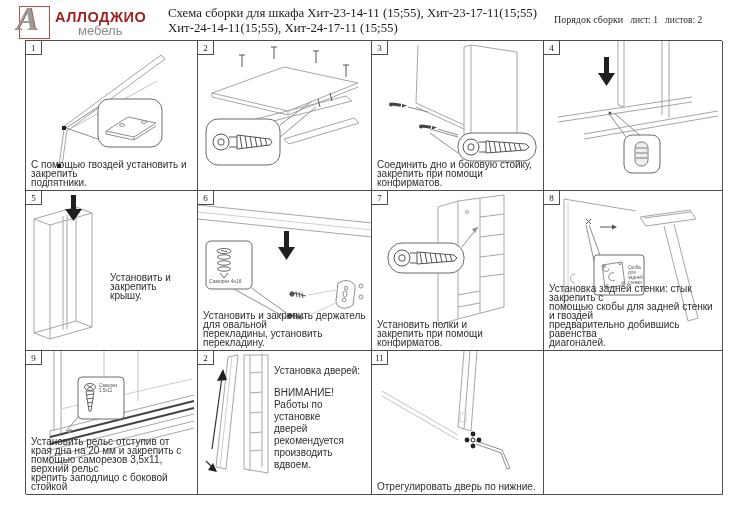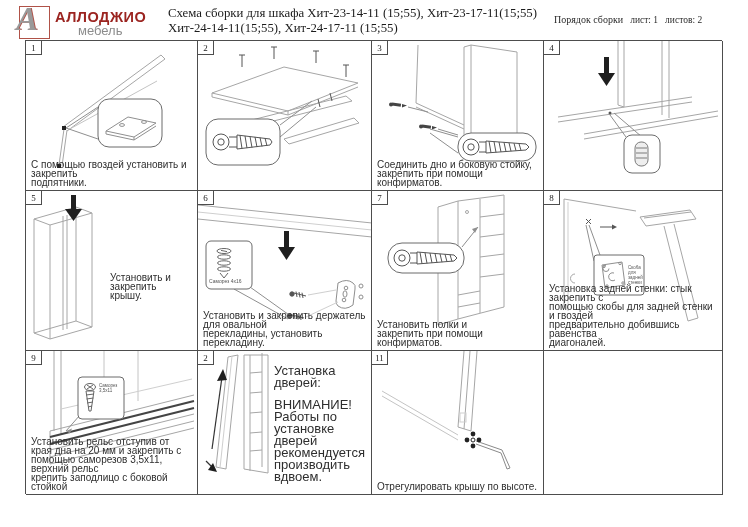--- a/index.html
+++ b/index.html
@@ -26,21 +26,21 @@
   .cell{position:relative;border-right:1px solid #4d4d4d;border-bottom:1px solid #4d4d4d;
         box-sizing:border-box;overflow:hidden;}
   .num{position:absolute;left:0;top:0;width:15px;height:13px;border-right:1px solid #4d4d4d;
         border-bottom:1px solid #4d4d4d;font-family:"Liberation Serif",serif;font-size:9px;
         display:flex;align-items:center;justify-content:center;color:#1c1c1c;background:#fff;z-index:3;}
   .cap{position:absolute;left:5px;right:3px;bottom:3px;font-size:10px;line-height:9px;
         color:#2e2e2e;white-space:pre-line;z-index:2;margin-top:20px;}
   .tiny{position:absolute;font-size:5px;line-height:5.5px;color:#555;white-space:pre-line;z-index:2;}
   .cell svg{position:absolute;left:0;top:0;z-index:1;}
   
-  .p10text{position:absolute;left:76px;top:14px;width:96px;font-size:13px;line-height:12px;
+  .p10text{position:absolute;left:76px;top:14px;width:96px;font-size:10px;line-height:12px;
         color:#2e2e2e;z-index:2;}
   .p10text .part{white-space:pre-line;}
   .p10text .gap{height:10px;}
 </style>
 </head>
 <body>
 
 <div class="page">
 
   <div class="logo-box">
@@ -345,19 +345,19 @@
           <path d="M130,99 L138,117 M129,102 L135,118 M138,117 L135,118"></path>
         </g>
         <g fill="#222" stroke="none">
           <circle cx="101" cy="83" r="2.4"></circle>
             <circle cx="95" cy="89" r="2.4"></circle>
           <circle cx="107" cy="89" r="2.4"></circle>
             <circle cx="101" cy="95" r="2.4"></circle>
         </g>
         <circle cx="101" cy="89" r="2" fill="#fff" stroke="#222"></circle>
       </svg>
-      <div class="cap">Отрегулировать крышу по высоте.</div>
+      <div class="cap">Отрегулировать дверь по нижние.</div>
     </div>
 
     <div class="cell"></div>
 
   </div>
 </div>
 
 </body></html>

